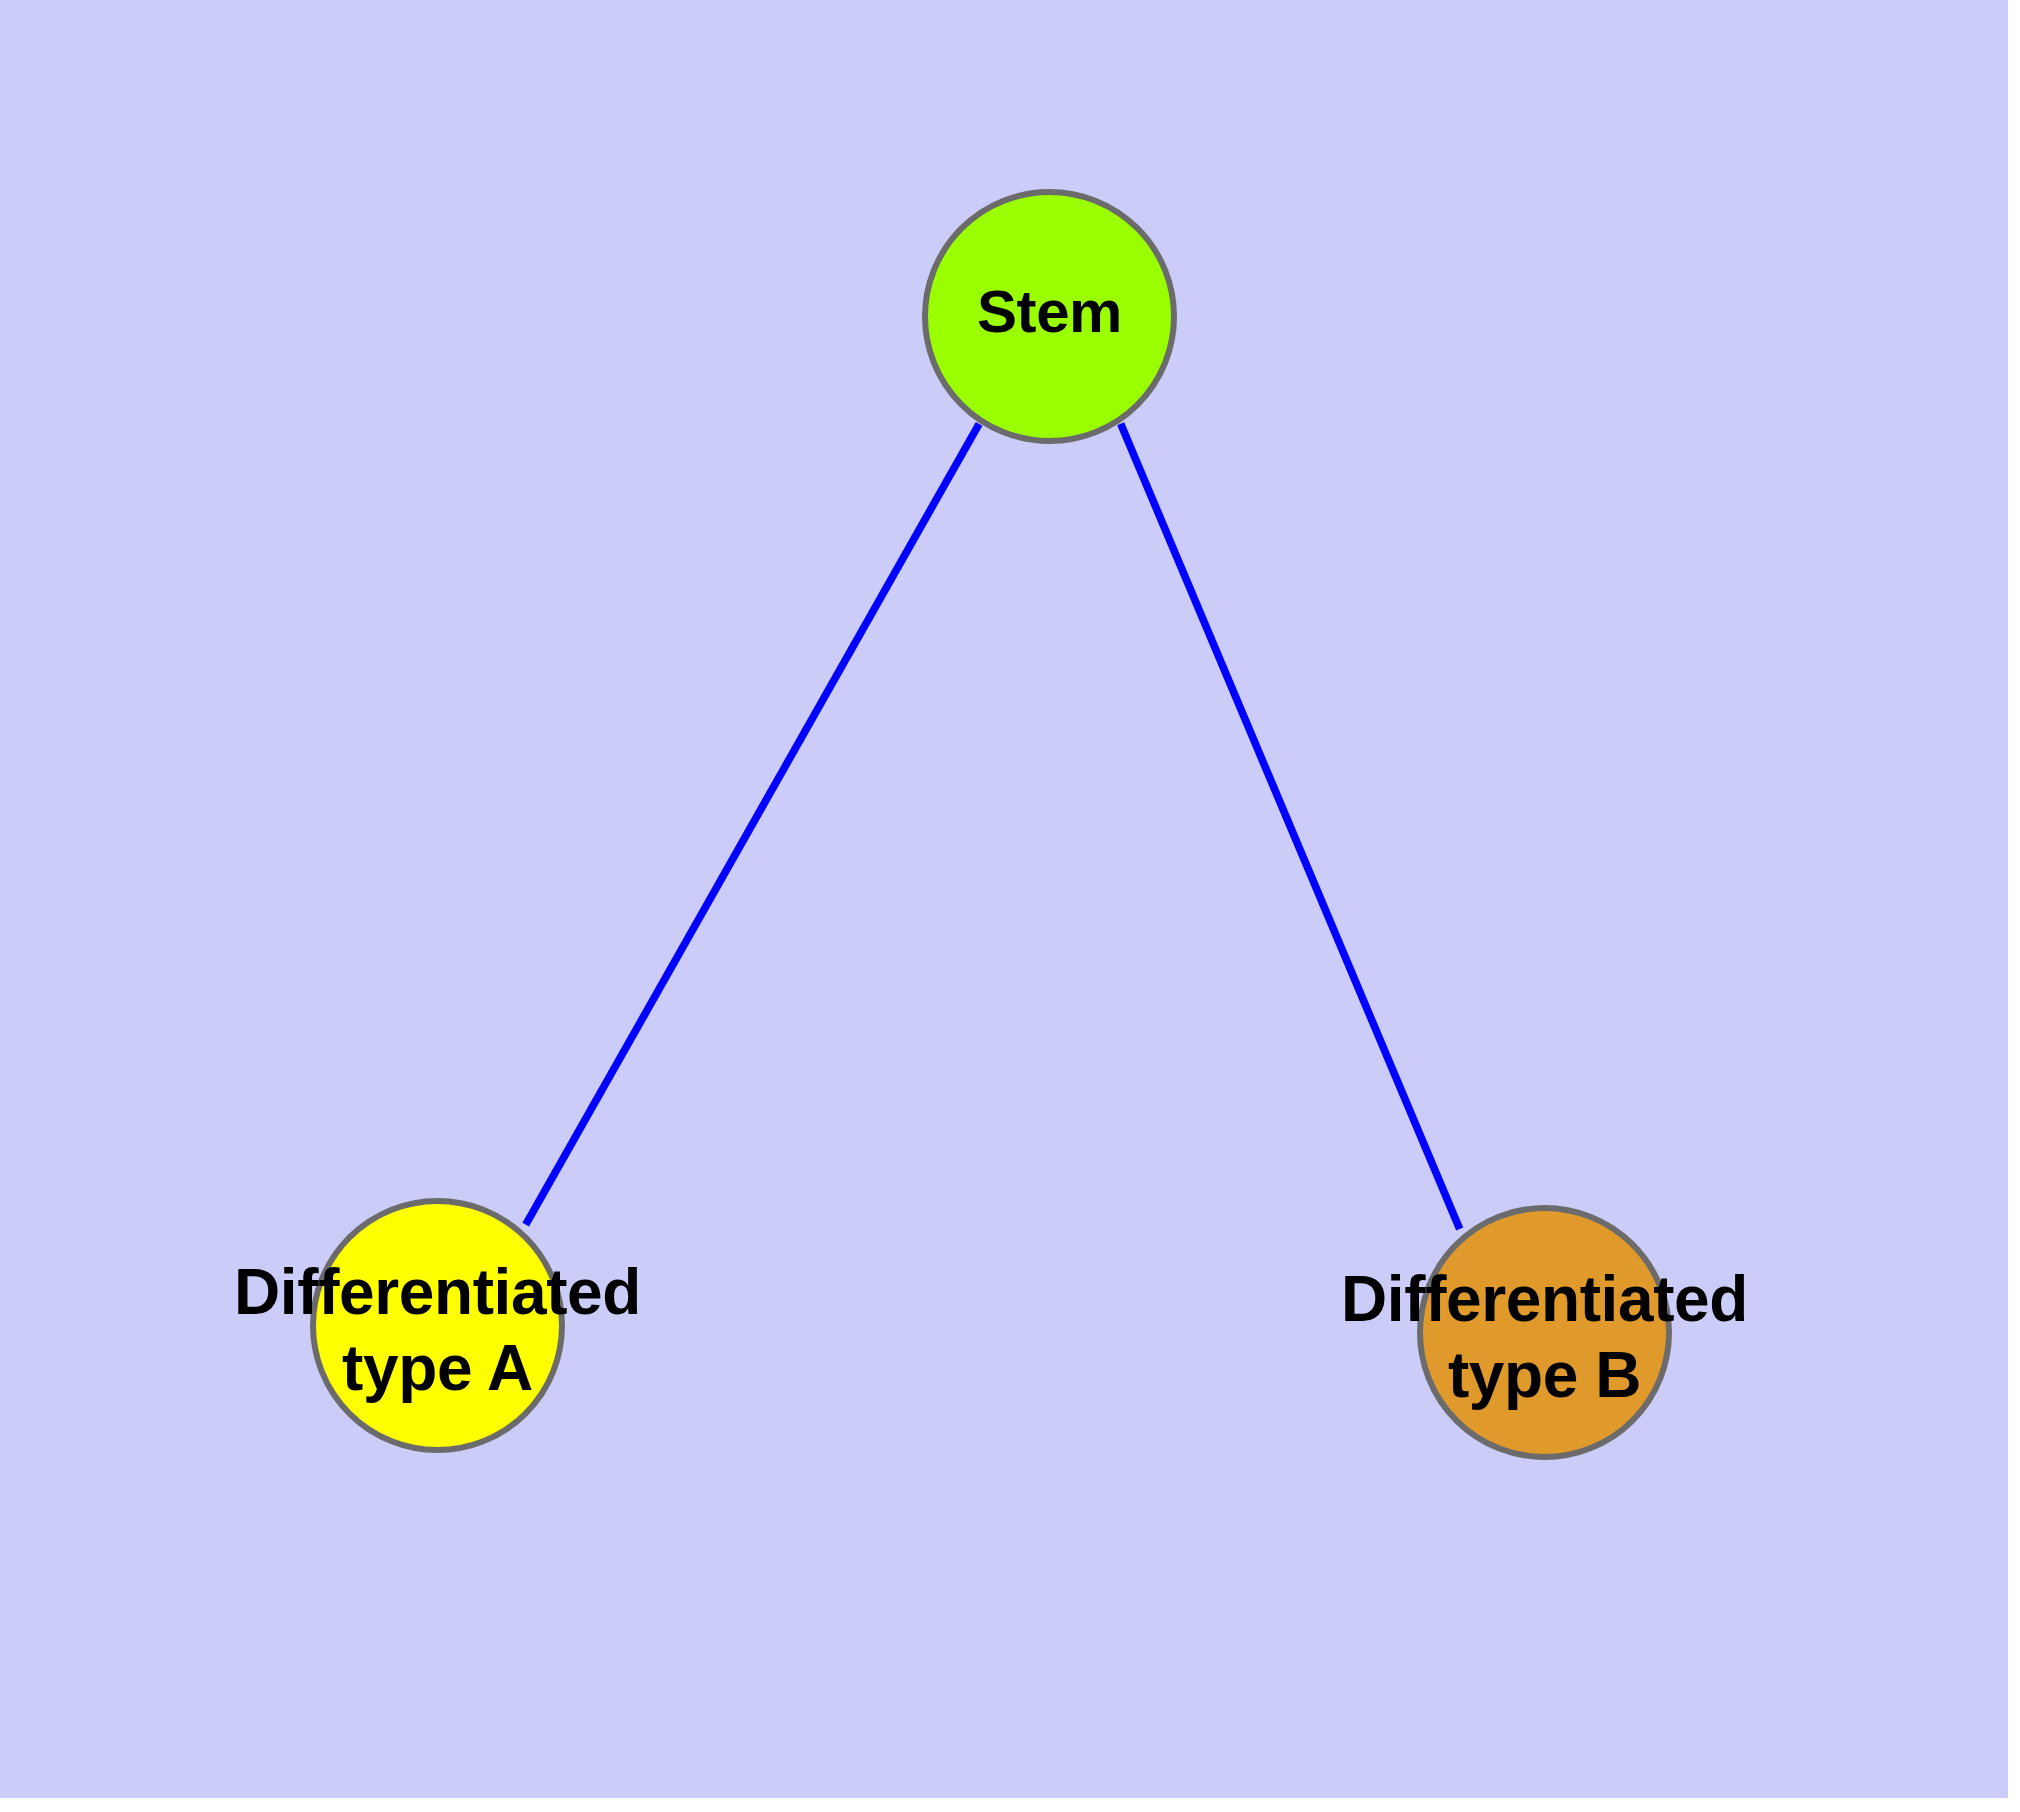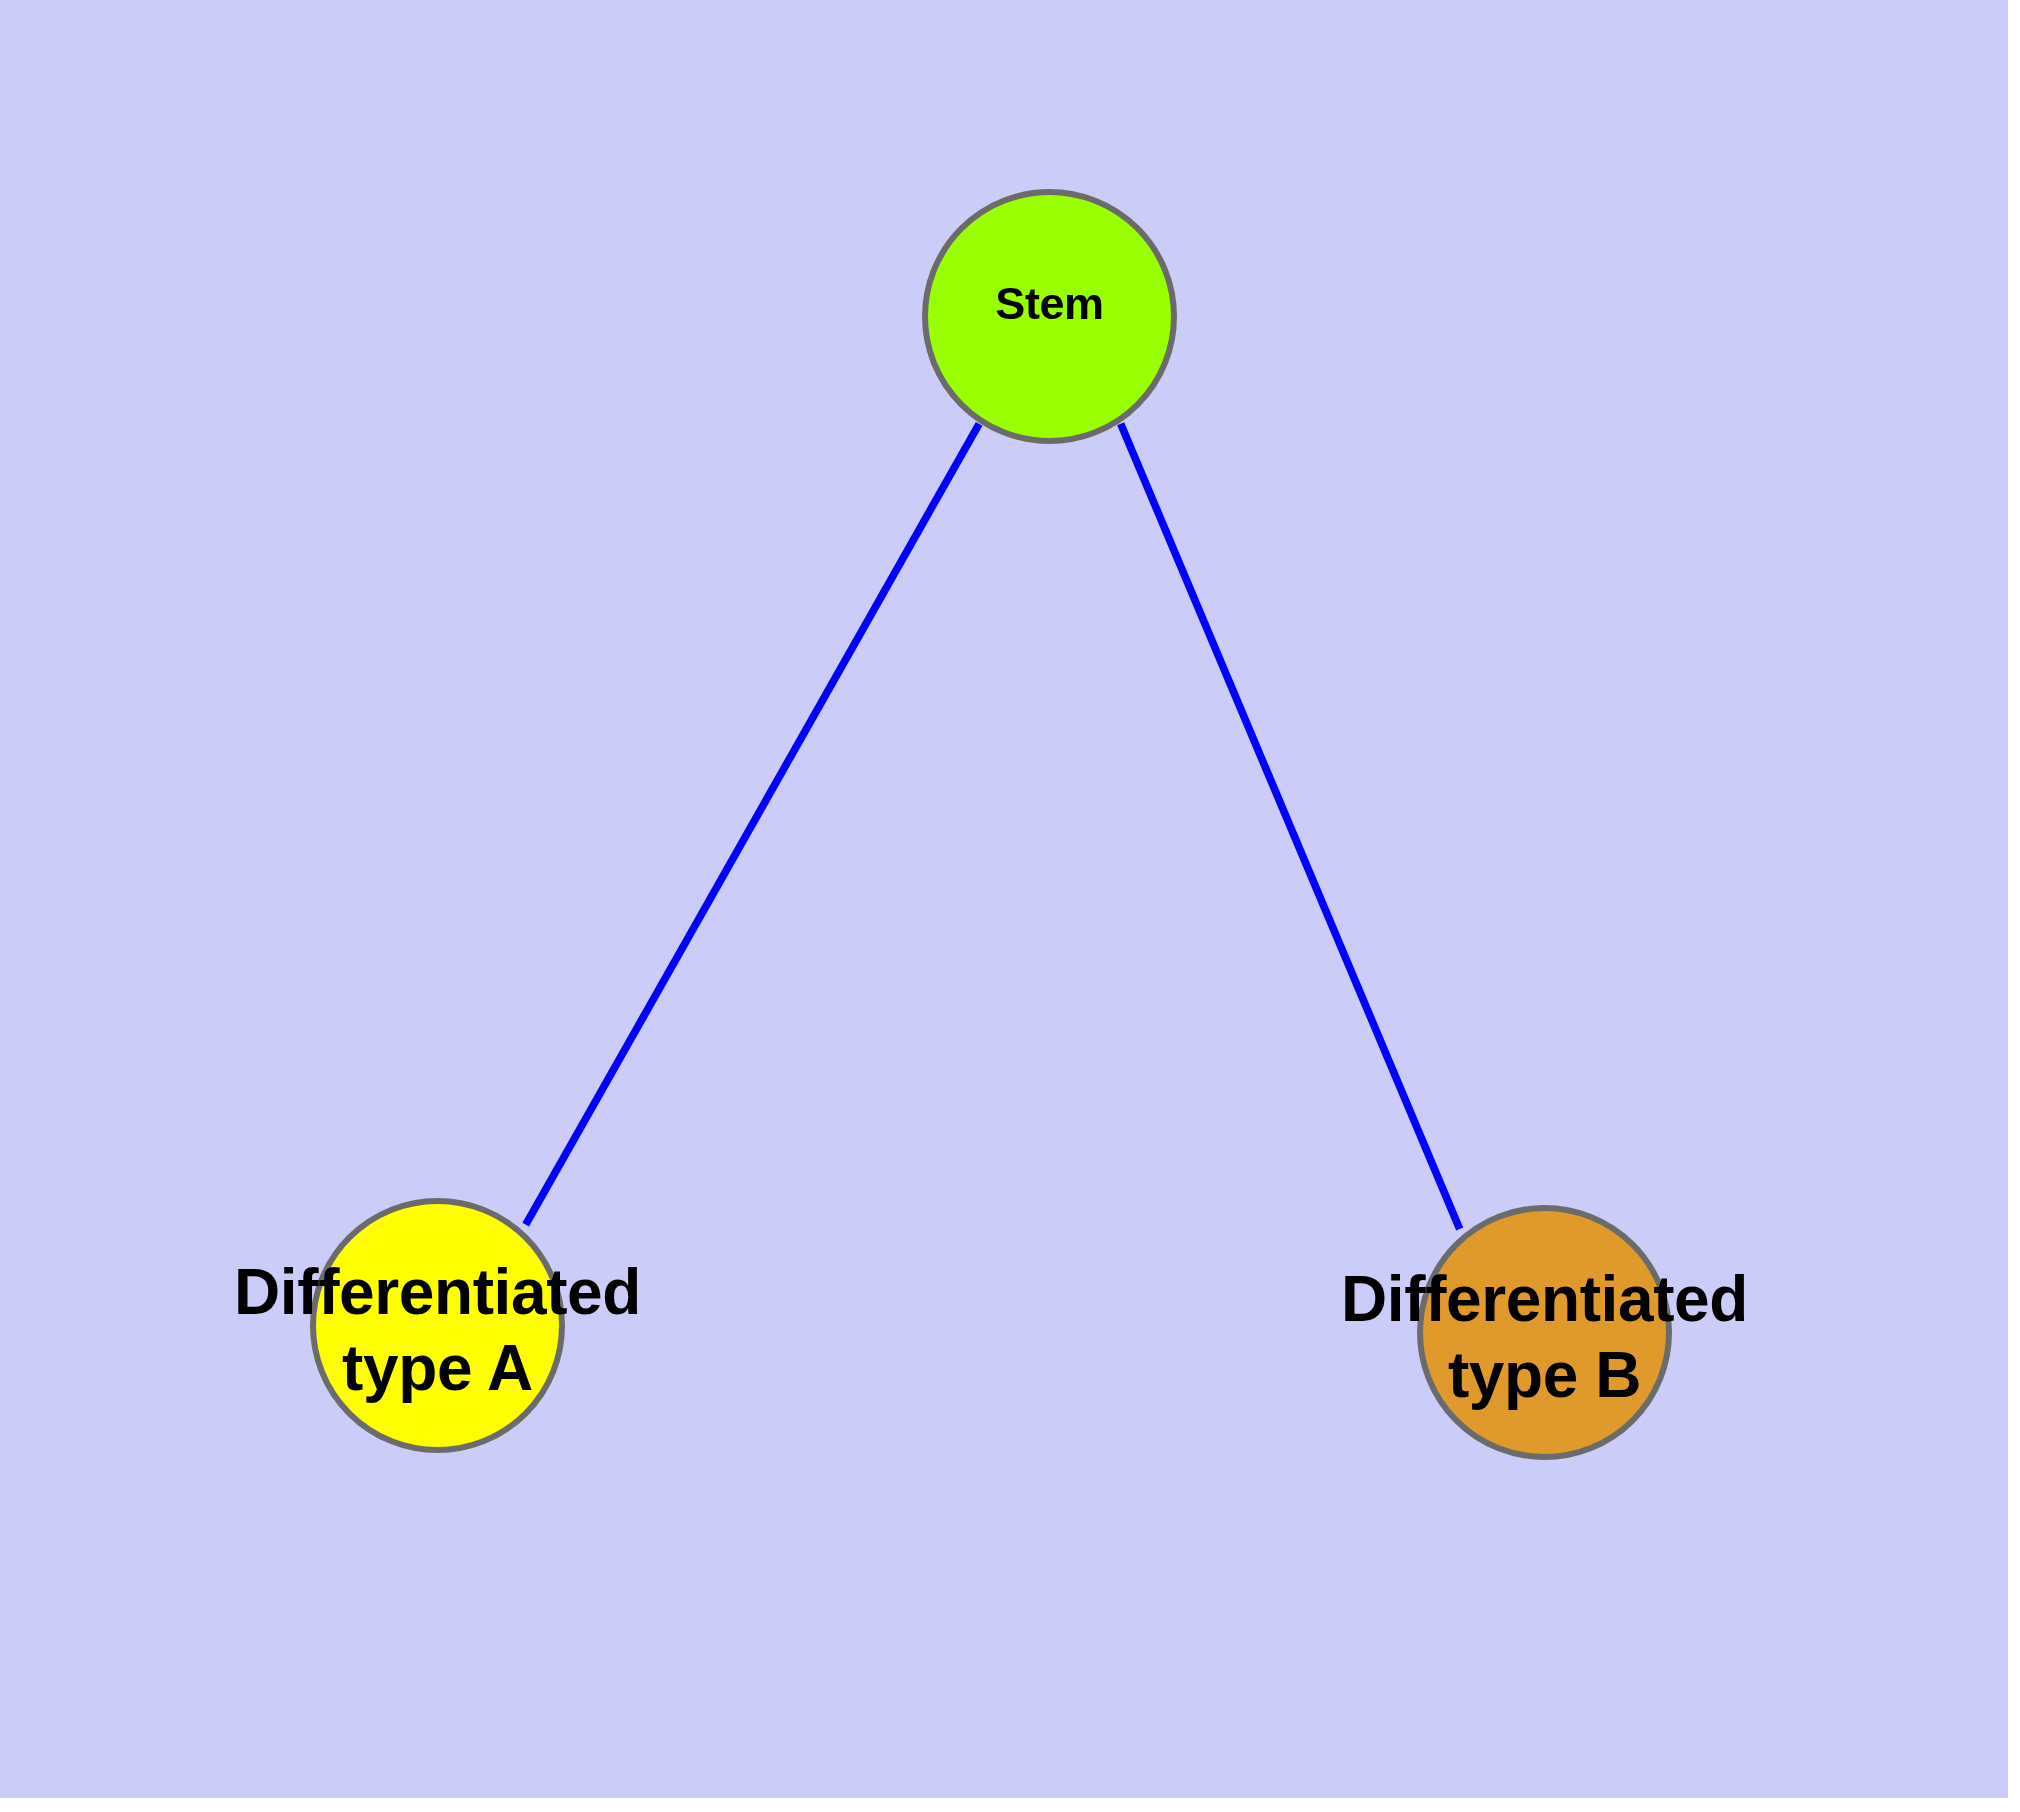--- a/index.html
+++ b/index.html
@@ -54,21 +54,21 @@
     left: 922px;
     top: 189px;
     width: 255px;
     height: 255px;
     background: #9aff00;
   }
   #label-stem {
     left: 922px;
     top: 277px;
     width: 255px;
-    font-size: 45px;
+    font-size: 60px;
   }
   #node-diff-a {
     left: 310px;
     top: 1198px;
     width: 255px;
     height: 255px;
     background: #ffff00;
   }
   #label-diff-a {
     left: 141px;

